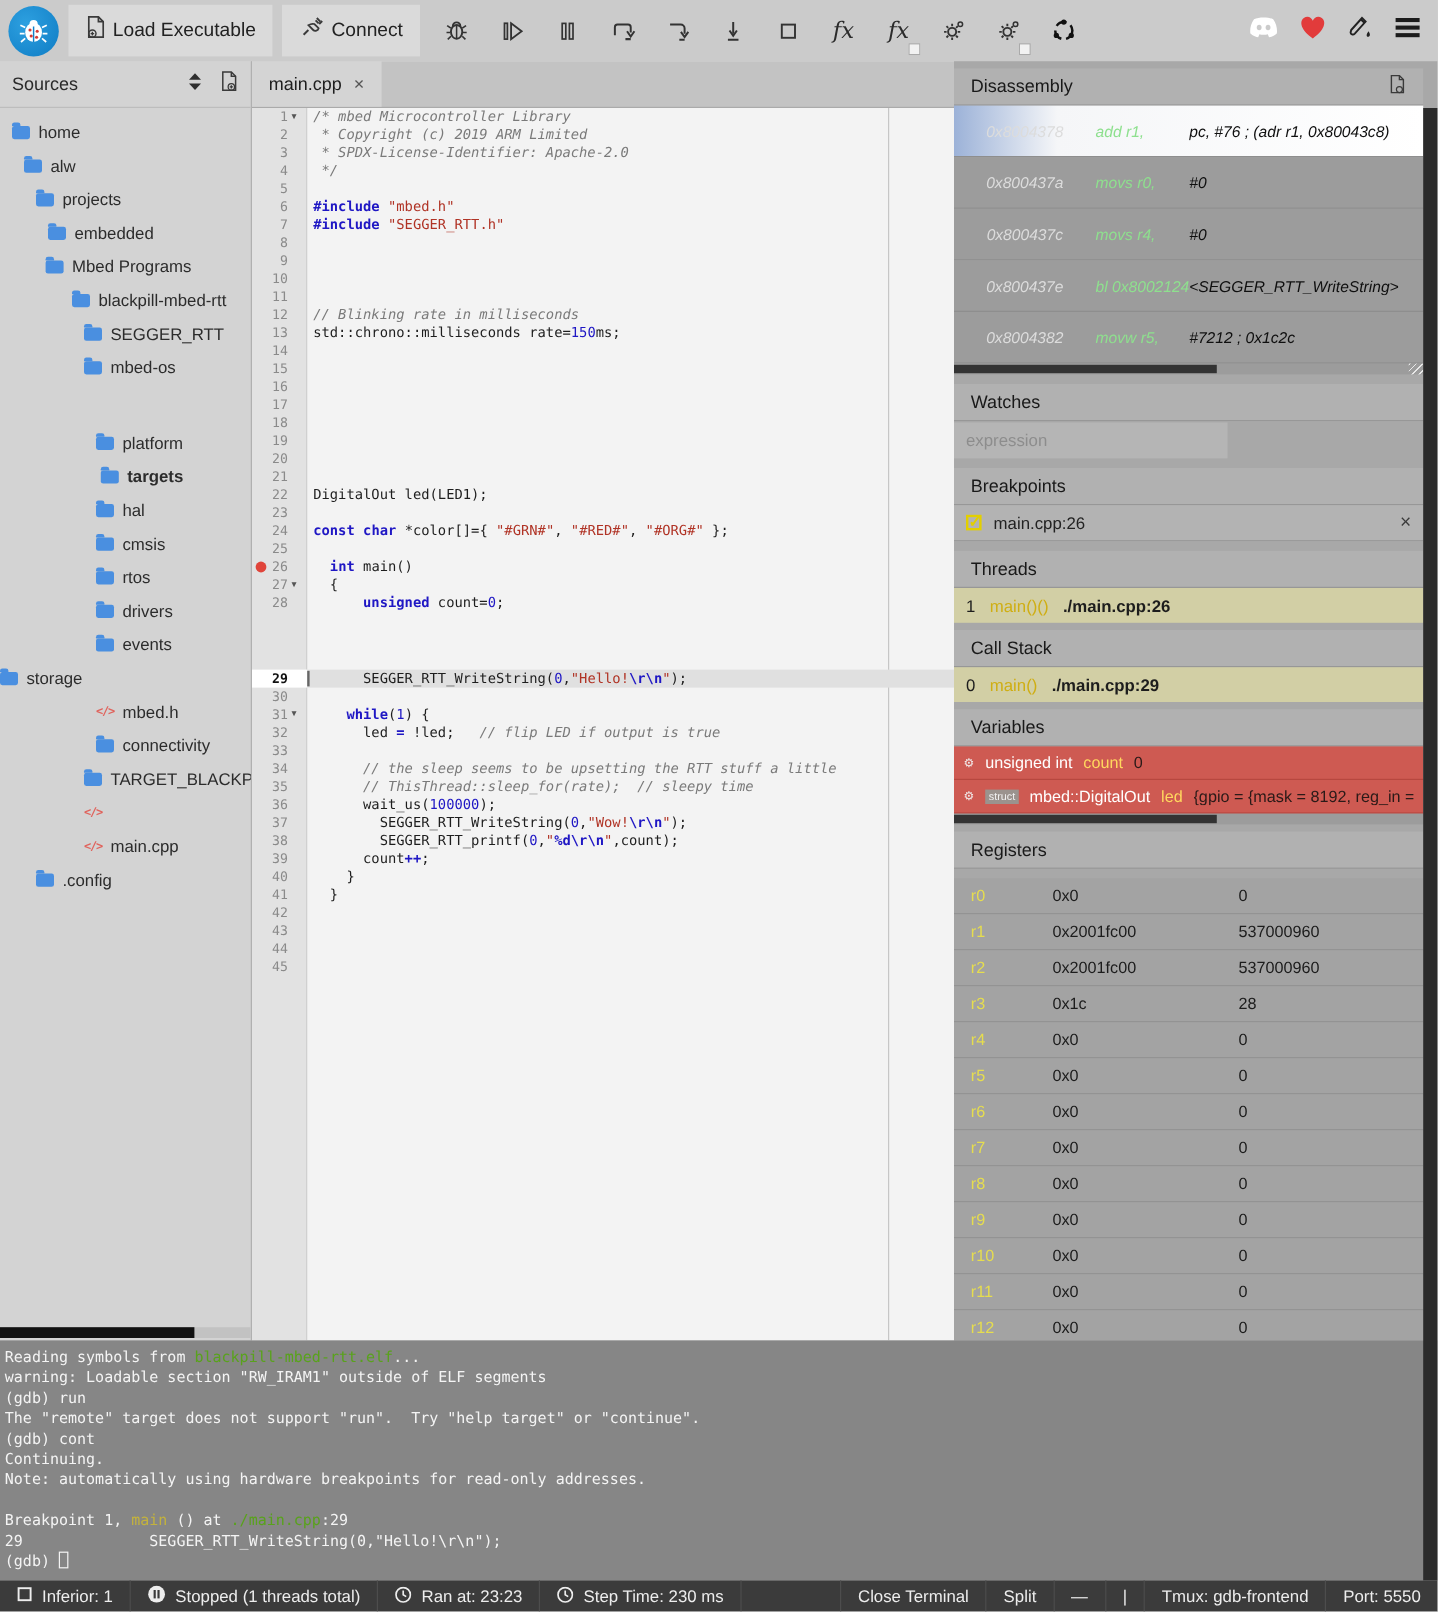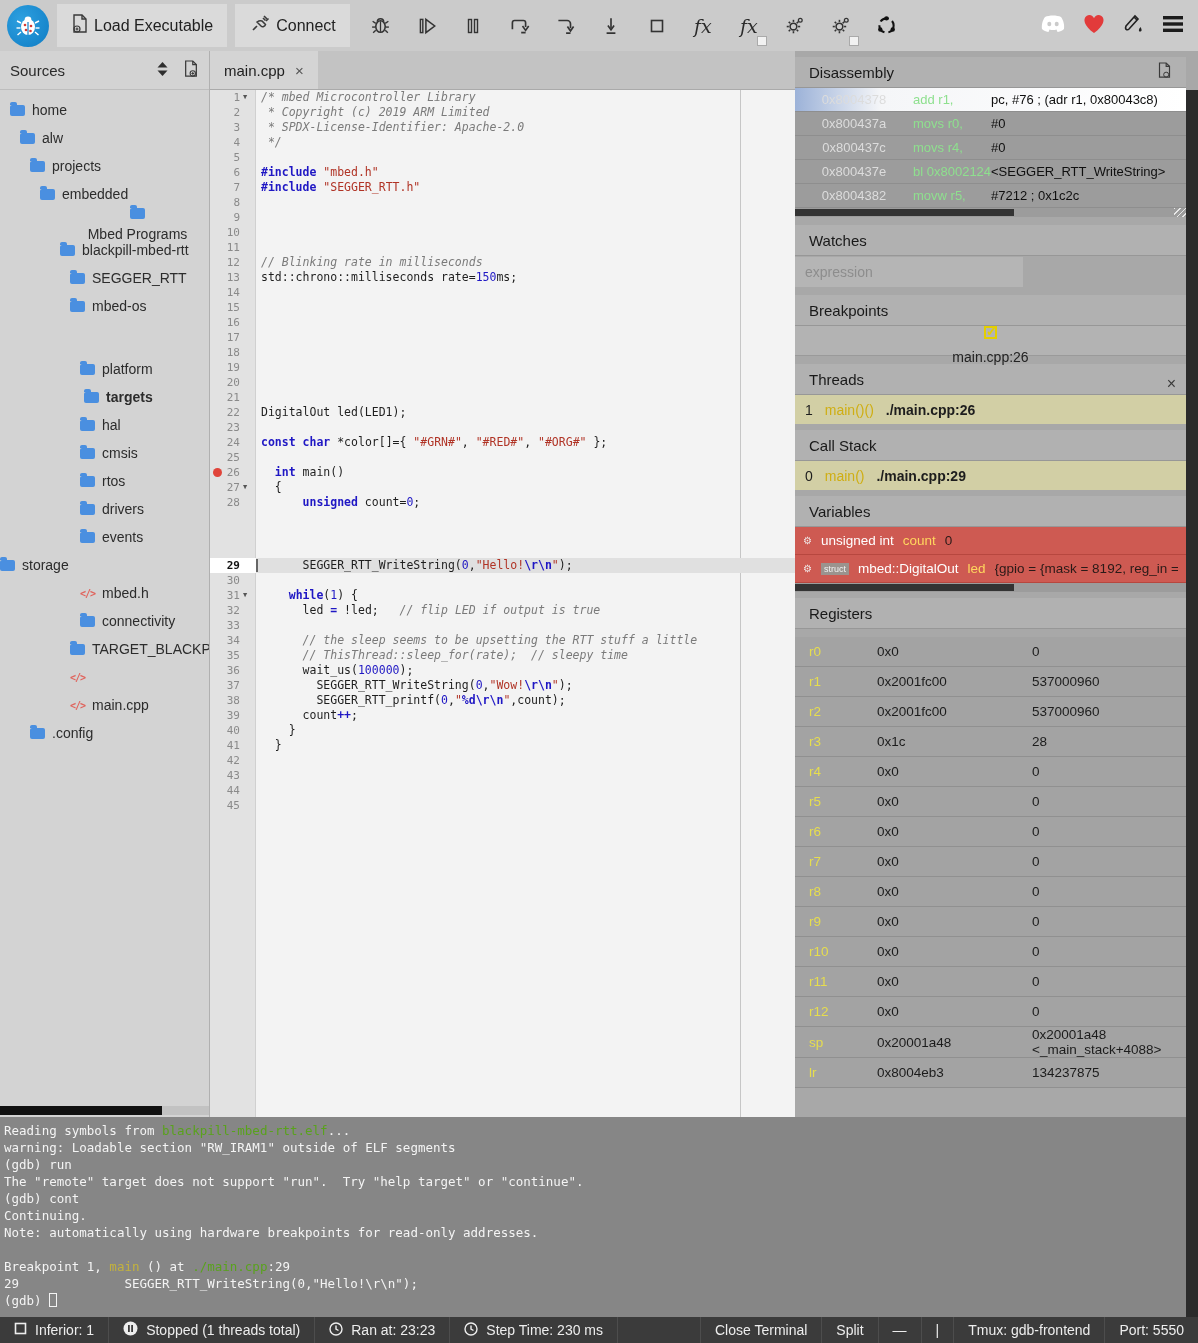--- a/index.html
+++ b/index.html
@@ -50,33 +50,33 @@
   .code-row.current .row-band { position:absolute; left:46px; right:0; top:0; bottom:0; background:#e0e0e0; z-index:1; }
   .code-row.current .gutter { background:#ffffff; }
   .code-row.current .lnum { color:#111; font-weight:bold; }
   .tk-c{color:#7a7a7a;font-style:italic} .tk-k{color:#1f17c4;font-weight:bold}
   .tk-s{color:#b03325} .tk-e{color:#1f17c4;font-weight:bold} .tk-n{color:#1f17c4} .tk-p{color:#1e1e1e}
 
   
   .rightpanel { width:403px; background:#a8a8a8; padding:6px 12px 0 0; overflow:hidden; }
   .sect-head { height:31px; background:#b1b1b1; display:flex; align-items:center; padding:0 14px; font-size:15px; color:#191919; border-bottom:1px solid #979797; }
   .sect-head .spacer { flex:1; }
-  .disasm-row { height:24px; display:grid; grid-template-columns:118px 78px 1fr; align-items:center; background:#9c9c9c; border-bottom:1px solid #8e8e8e; font-size:13px; overflow:hidden; white-space:nowrap; cursor:pointer; }
+  .disasm-row { height:43px; display:grid; grid-template-columns:118px 78px 1fr; align-items:center; background:#9c9c9c; border-bottom:1px solid #8e8e8e; font-size:13px; overflow:hidden; white-space:nowrap; cursor:pointer;font-style:italic; }
   .disasm-row .addr { color:#dcdcdc; text-align:center; }
   .disasm-row .mn { color:#8ee08e; overflow:hidden; }
   .disasm-row .ops { color:#0f0f0f; overflow:hidden; }
   .disasm-row.current { background:linear-gradient(90deg,#9cb2d8 0%, #f5f6f8 22%, #ffffff 100%); }
   .hscroll { height:9px; background:#9c9c9c; position:relative; }
   .hscroll .thumb { position:absolute; left:0; top:1px; height:7px; width:56%; background:#333; }
   .hscroll .corner { position:absolute; right:0; top:0; width:12px; height:9px; background:repeating-linear-gradient(135deg,#e8e8e8 0 1px,transparent 1px 4px); }
   .gap8{height:8px} .gap6{height:6px}
   .watch-row { height:31px; display:flex; align-items:center; background:#a8a8a8; }
   .watch-row input { width:228px; height:30px; border:none; background:#b5b5b5; padding:0 10px; font-size:14px; color:#333; font-family:"Liberation Sans",sans-serif; }
   .watch-row input::placeholder { color:#8d8d8d; }
-  .bp-row { height:30px; background:#b3b3b3; display:flex; align-items:center; padding:0 10px; gap:10px; font-size:14px; color:#222; border-bottom:1px solid #9a9a9a;flex-direction:column; }
+  .bp-row { height:30px; background:#b3b3b3; display:flex; align-items:center; padding:0 10px; gap:10px; font-size:14px; color:#222; border-bottom:1px solid #9a9a9a; }
   .chk { width:13px; height:13px; border:2px solid #e3cf00; position:relative; flex:none; }
   .chk::after { content:"✓"; position:absolute; left:0px; top:-4px; color:#e3cf00; font-size:13px; font-weight:bold; }
   .bp-row .x { margin-left:auto; color:#3a3a3a; font-size:16px; cursor:pointer; }
   .olive-row { height:29px; background:#d2cfa5; display:flex; align-items:center; gap:12px; padding:0 10px; font-size:14px; color:#1d1d1d; cursor:pointer; }
   .olive-row .fn { color:#cfae13; }
   .var-row { height:28px; background:#ce5a52; display:flex; align-items:center; gap:9px; padding:0 8px; font-size:13.5px; border-bottom:1px solid #b7473f; overflow:hidden; white-space:nowrap; cursor:pointer; }
   .var-row .vgear { color:#f0e8e8; font-size:10px; flex:none; }
   .var-row .badge { background:#9b938e; color:#f2f2f2; font-size:9px; padding:1px 3px; flex:none; }
   .var-row .vtype { color:#fff; }
   .var-row .vname { color:#ffd75e; }
@@ -311,21 +311,21 @@
             <span>alw</span>
           </div>
           <div class="tree-item" style="padding-left: 30px;">
             <span class="folder-icon"></span>
             <span>projects</span>
           </div>
           <div class="tree-item" style="padding-left: 40px;">
             <span class="folder-icon"></span>
             <span>embedded</span>
           </div>
-          <div class="tree-item" style="padding-left: 66px; flex-direction: column;">
+          <div class="tree-item" style="padding-left: 38px;">
             <span class="folder-icon"></span>
             <span>Mbed Programs</span>
           </div>
           <div class="tree-item" style="padding-left: 60px;">
             <span class="folder-icon"></span>
             <span>blackpill-mbed-rtt</span>
           </div>
           <div class="tree-item" style="padding-left: 70px;">
             <span class="folder-icon"></span>
             <span>SEGGER_RTT</span>

